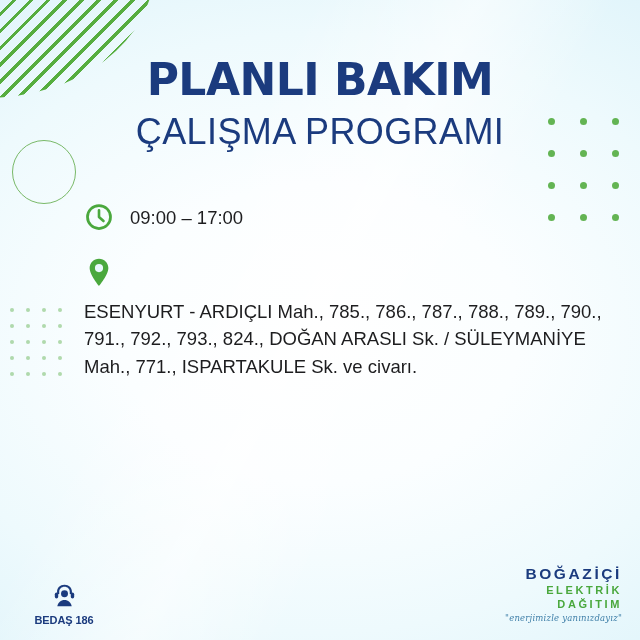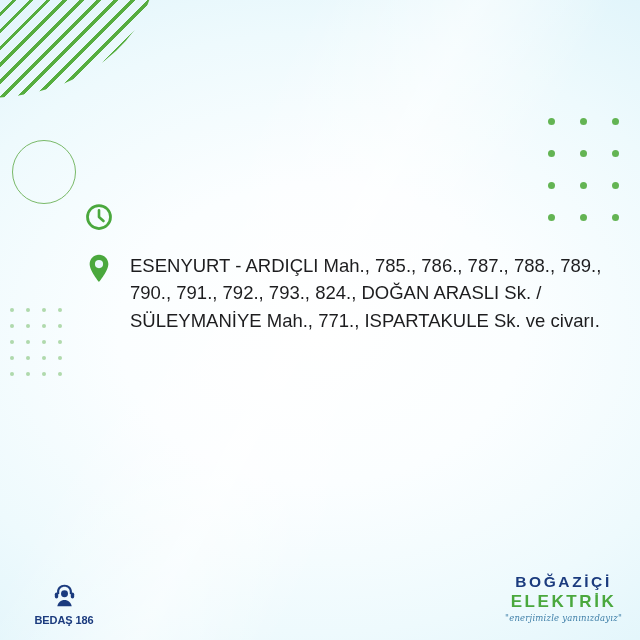--- a/index.html
+++ b/index.html
@@ -136,21 +136,21 @@
     align-items: center;
     justify-content: flex-start;
   }
   .row .txt {
     font-size: 18.5px;
     color: #1d1d1f;
     line-height: 1.48;
     padding-top: 6px;
   }
   #row-address .txt { padding-top: 2px; }
-  #row-address { margin-bottom: 0; }
+  #row-address { margin-bottom: 0; flex-direction: column; }
 
   
   #footer-left {
     position: absolute;
     left: 26px;
     bottom: 14px;
     display: flex;
     gap: 26px;
   }
   .fitem {
@@ -170,31 +170,31 @@
     font-weight: bold;
     letter-spacing: -.1px;
     white-space: nowrap;
     text-align: center;
   }
 
   #brand {
     position: absolute;
     right: 18px;
     bottom: 18px;
-    text-align: center;
+    text-align: right;
     line-height: 1;
   }
   #brand .b1 {
     font-size: 15.5px;
     font-weight: bold;
     letter-spacing: 2.6px;
     color: #1b3b7e;
   }
   #brand .b2, #brand .b3 {
-    font-size: 17px;
+    font-size: 11px;
     font-weight: bold;
     letter-spacing: 2.6px;
     color: #4aa83d;
     margin-top: 3px;
   }
   #brand .tagline {
     margin-top: 4px;
     font-family: "DejaVu Serif", serif;
     font-style: italic;
     font-size: 8.5px;
@@ -243,31 +243,36 @@
     <i></i>
       <i></i>
       <i></i>
       <i></i>
     <i></i>
       <i></i>
       <i></i>
       <i></i>
   </div>
 
+  <div id="header">
+    <h1 id="title-main">PLANLI BAKIM</h1>
+    <h2 id="title-sub">ÇALIŞMA PROGRAMI</h2>
+  </div>
 
   <div id="info">
 
 
     <div class="row" id="row-time">
       <span class="ico">
         <svg width="30" height="30" viewBox="0 0 24 24" aria-hidden="true">
           <circle cx="12" cy="12" r="9.2" fill="none" stroke="#4aa83d" stroke-width="2.2"></circle>
           <path d="M12 6.6V12l3.6 3.2" fill="none" stroke="#4aa83d" stroke-width="2.1" stroke-linecap="round" stroke-linejoin="round"></path>
         </svg>
       </span>
+      <span class="txt">09:00 – 17:00</span>
     </div>
 
 
     <div class="row" id="row-address">
       <span class="ico">
         <svg width="30" height="32" viewBox="0 0 24 26" aria-hidden="true">
           <path d="M12 1.4c-4.2 0-7.6 3.4-7.6 7.6 0 5.6 7.6 14.6 7.6 14.6s7.6-9 7.6-14.6c0-4.2-3.4-7.6-7.6-7.6z" fill="#4aa83d"></path>
           <circle cx="12" cy="9" r="3.3" fill="#eaf8fc"></circle>
         </svg>
       </span>
@@ -291,16 +296,17 @@
       <div class="flabel">BEDAŞ 186</div>
     </div>
 
 
 
   </div>
 
   <div id="brand">
     <div class="b1">BOĞAZİÇİ</div>
     <div class="b2">ELEKTRİK</div>
+    <div class="b3">DAĞITIM</div>
     <div class="tagline">"enerjimizle yanınızdayız"</div>
   </div>
 
 </div>
 
 </body></html>

